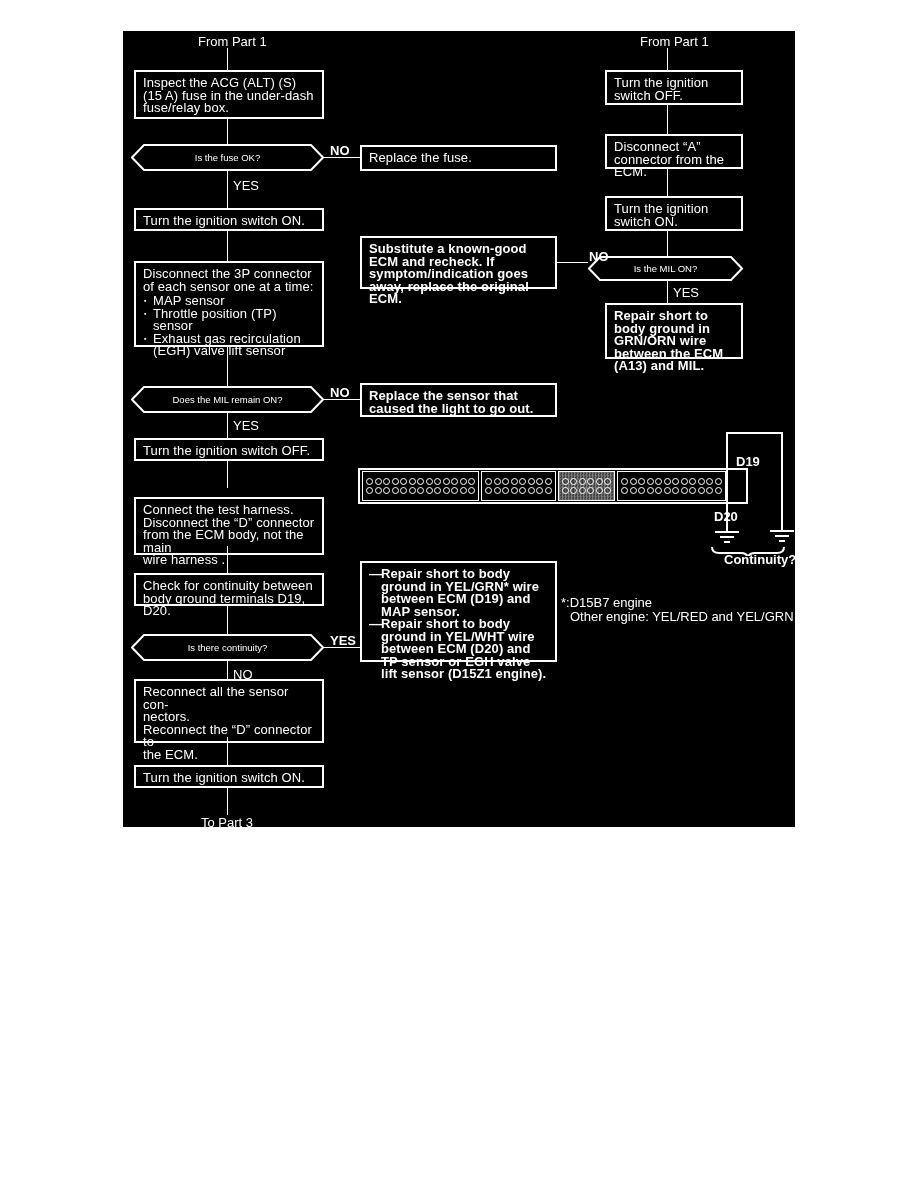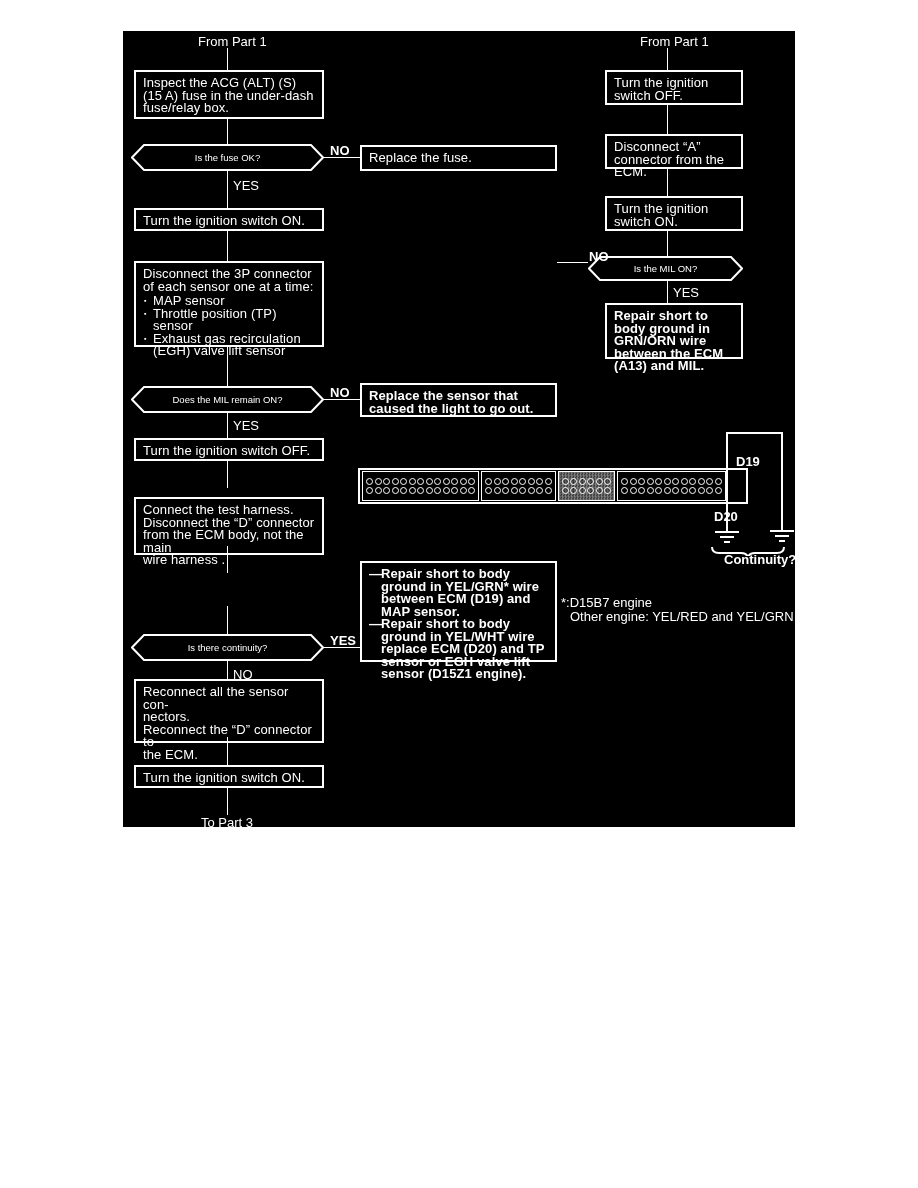--- a/index.html
+++ b/index.html
@@ -84,20 +84,23 @@
   <div class="ln vln" style="left:104px;top:430px;height:27px;"></div>
 
   <div class="node" style="left:11px;top:457px;width:190px;height:58px;margin-top:9px;">
     <div>Connect the test harness.</div>
     <div>Disconnect the “D” connector</div>
     <div>from the ECM body, not the main</div>
     <div>wire harness .</div>
   </div>
   <div class="ln vln" style="left:104px;top:515px;height:27px;"></div>
 
+  <div class="node" style="left:11px;top:542px;width:190px;height:33px;">
+    <span>Check for continuity between body ground terminals D19, D20.</span>
+  </div>
   <div class="ln vln" style="left:104px;top:575px;height:28px;"></div>
 
   <div class="dec" style="left:8px;top:603px;width:193px;height:27px;">
     <svg class="hex" viewBox="0 0 193 27" preserveAspectRatio="none">
       <polygon points="13,1 180,1 192,13.5 180,26 13,26 1,13.5" fill="none" stroke="#ffffff" stroke-width="2"></polygon>
     </svg>
     <div class="txt">Is there continuity?</div>
   </div>
   <div class="ln hln" style="left:201px;top:616px;width:36px;"></div>
   <div class="lbl b" style="left:207px;top:602px;">YES</div>
@@ -115,30 +118,33 @@
   <div class="node" style="left:11px;top:734px;width:190px;height:23px;">
     <span>Turn the ignition switch ON.</span>
   </div>
   <div class="ln vln" style="left:104px;top:757px;height:27px;"></div>
   <div class="lbl" style="left:78px;top:784px;">To Part 3</div>
 
   <div class="node" style="left:237px;top:114px;width:197px;height:26px;">
     <span>Replace the fuse.</span>
   </div>
 
+  <div class="node bold" style="left:237px;top:205px;width:197px;height:53px;">
+    <span>Substitute a known-good ECM and recheck. If symptom/indication goes away, replace the original ECM.</span>
+  </div>
   <div class="ln hln" style="left:434px;top:231px;width:31px;"></div>
 
   <div class="node bold" style="left:237px;top:352px;width:197px;height:34px;">
     <span>Replace the sensor that caused the light to go out.</span>
   </div>
 
   <div class="node bold" style="left:237px;top:530px;width:197px;height:101px;">
     <ul class="dashlist">
       <li>Repair short to body ground in YEL/GRN* wire between ECM (D19) and MAP sensor.</li>
-      <li>Repair short to body ground in YEL/WHT wire replace ECM (D20) and TP sensor or EGH valve lift sensor (D15Z1 engine).</li>
+      <li>Repair short to body ground in YEL/WHT wire between ECM (D20) and TP sensor or EGH valve lift sensor (D15Z1 engine).</li>
     </ul>
   </div>
 
   <div class="lbl" style="left:517px;top:3px;">From Part 1</div>
   <div class="ln vln" style="left:544px;top:17px;height:22px;"></div>
 
   <div class="node" style="left:482px;top:39px;width:138px;height:35px;">
     <span>Turn the ignition switch OFF.</span>
   </div>
   <div class="ln vln" style="left:544px;top:74px;height:29px;"></div>

